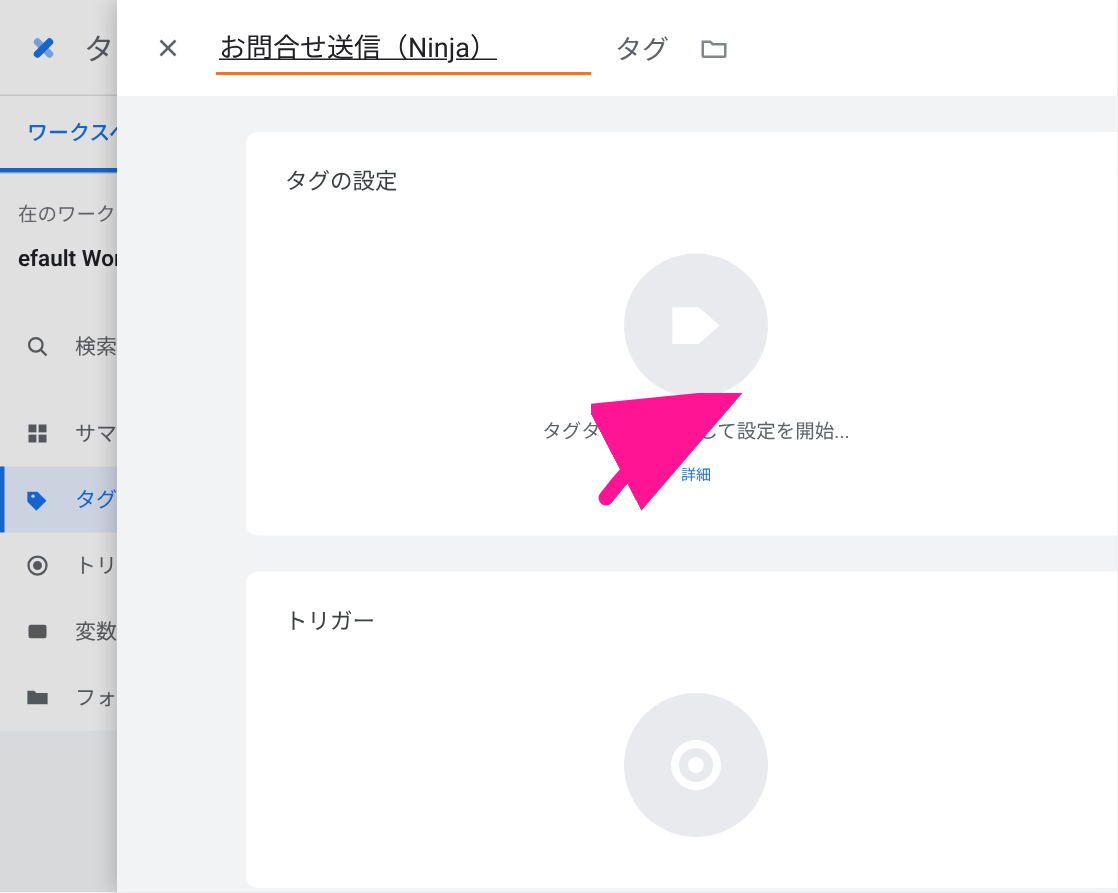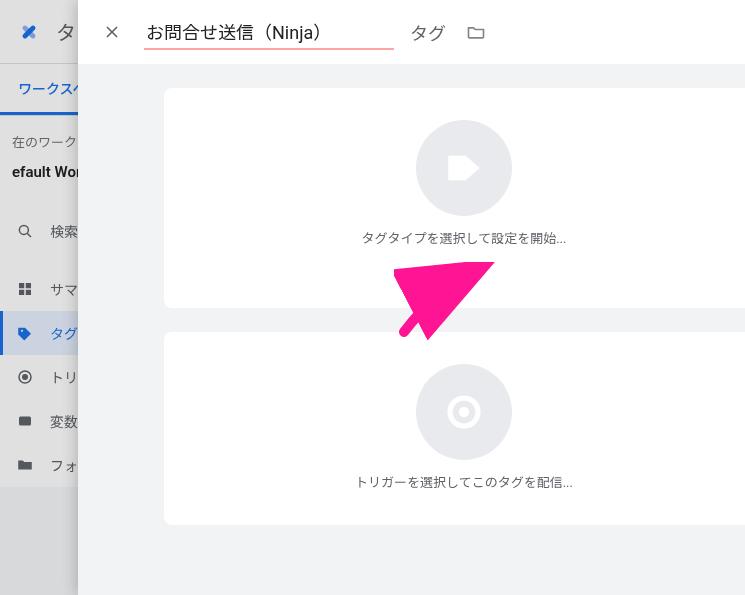--- a/index.html
+++ b/index.html
@@ -115,24 +115,25 @@
       display:flex;align-items:center;justify-content:center;
       color:#5f6368;
       cursor:pointer;
     }
     .name-input {
       flex: 0 0 auto;
       width: 250px;
       font-size: 18px;
       color: #202124;
       border: none;
-      border-bottom: 2px solid #fca5a5;
+      border-bottom: 2px solid #f97316;
       padding: 6px 2px;
       outline: none;
       font-family: inherit;
+      text-decoration: underline;
     }
     .crumb {
       font-size: 18px;
       color: #5f6368;
       padding: 0 2px;
     }
     .folder-ic {
       width: 20px; height:20px;
       color:#80868b;
       margin-left: 4px;
@@ -288,40 +289,41 @@
     <span class="folder-ic">
       <svg viewBox="0 0 24 24" fill="none" stroke="currentColor" stroke-width="2">
           <path d="M3 7h6l2 2h10v9a1 1 0 0 1-1 1H4a1 1 0 0 1-1-1V7z"></path>
         </svg>
     </span>
   </div>
 
   <div class="ov-body">
 
     <div class="card">
+      <div class="card-title">タグの設定</div>
       <div class="placeholder">
         <div class="circle">
           <svg viewBox="0 0 24 24" fill="currentColor">
               <path d="M3 5h10l8 7-8 7H3z"></path>
             </svg>
         </div>
         <div class="ph-text">タグタイプを選択して設定を開始...</div>
         <a href="#" class="ph-link">詳細</a>
       </div>
     </div>
 
     <div class="card">
+      <div class="card-title">トリガー</div>
       <div class="placeholder">
         <div class="circle">
           <svg viewBox="0 0 24 24" fill="none" stroke="currentColor" stroke-width="3">
               <circle cx="12" cy="12" r="8"></circle>
               <circle cx="12" cy="12" r="3" fill="currentColor" stroke="none"></circle>
             </svg>
         </div>
-        <div class="ph-text">トリガーを選択してこのタグを配信...</div>
       </div>
     </div>
 
   </div>
 </div>
 
 <svg class="arrow" width="110" height="80" viewBox="0 0 110 80">
   <defs>
     <marker id="ah" markerWidth="12" markerHeight="12" refX="8" refY="4" orient="auto">
       <path d="M0,0 L10,4 L0,8 Z" fill="#ff1493"></path>

